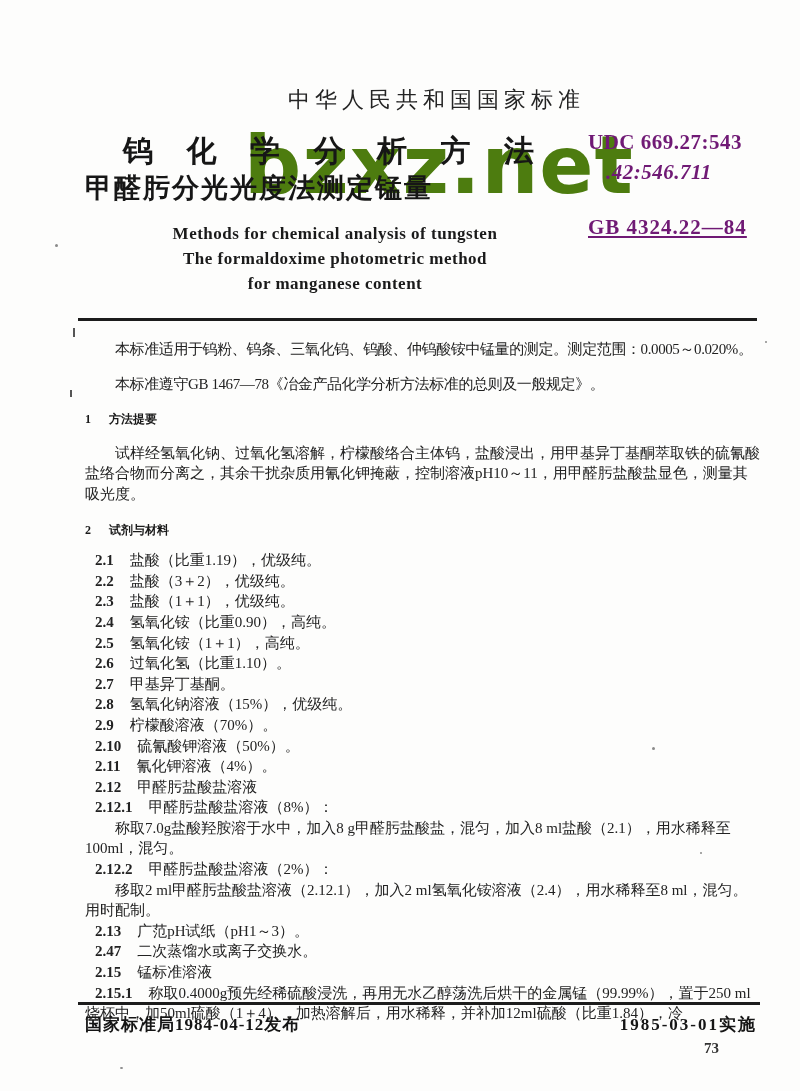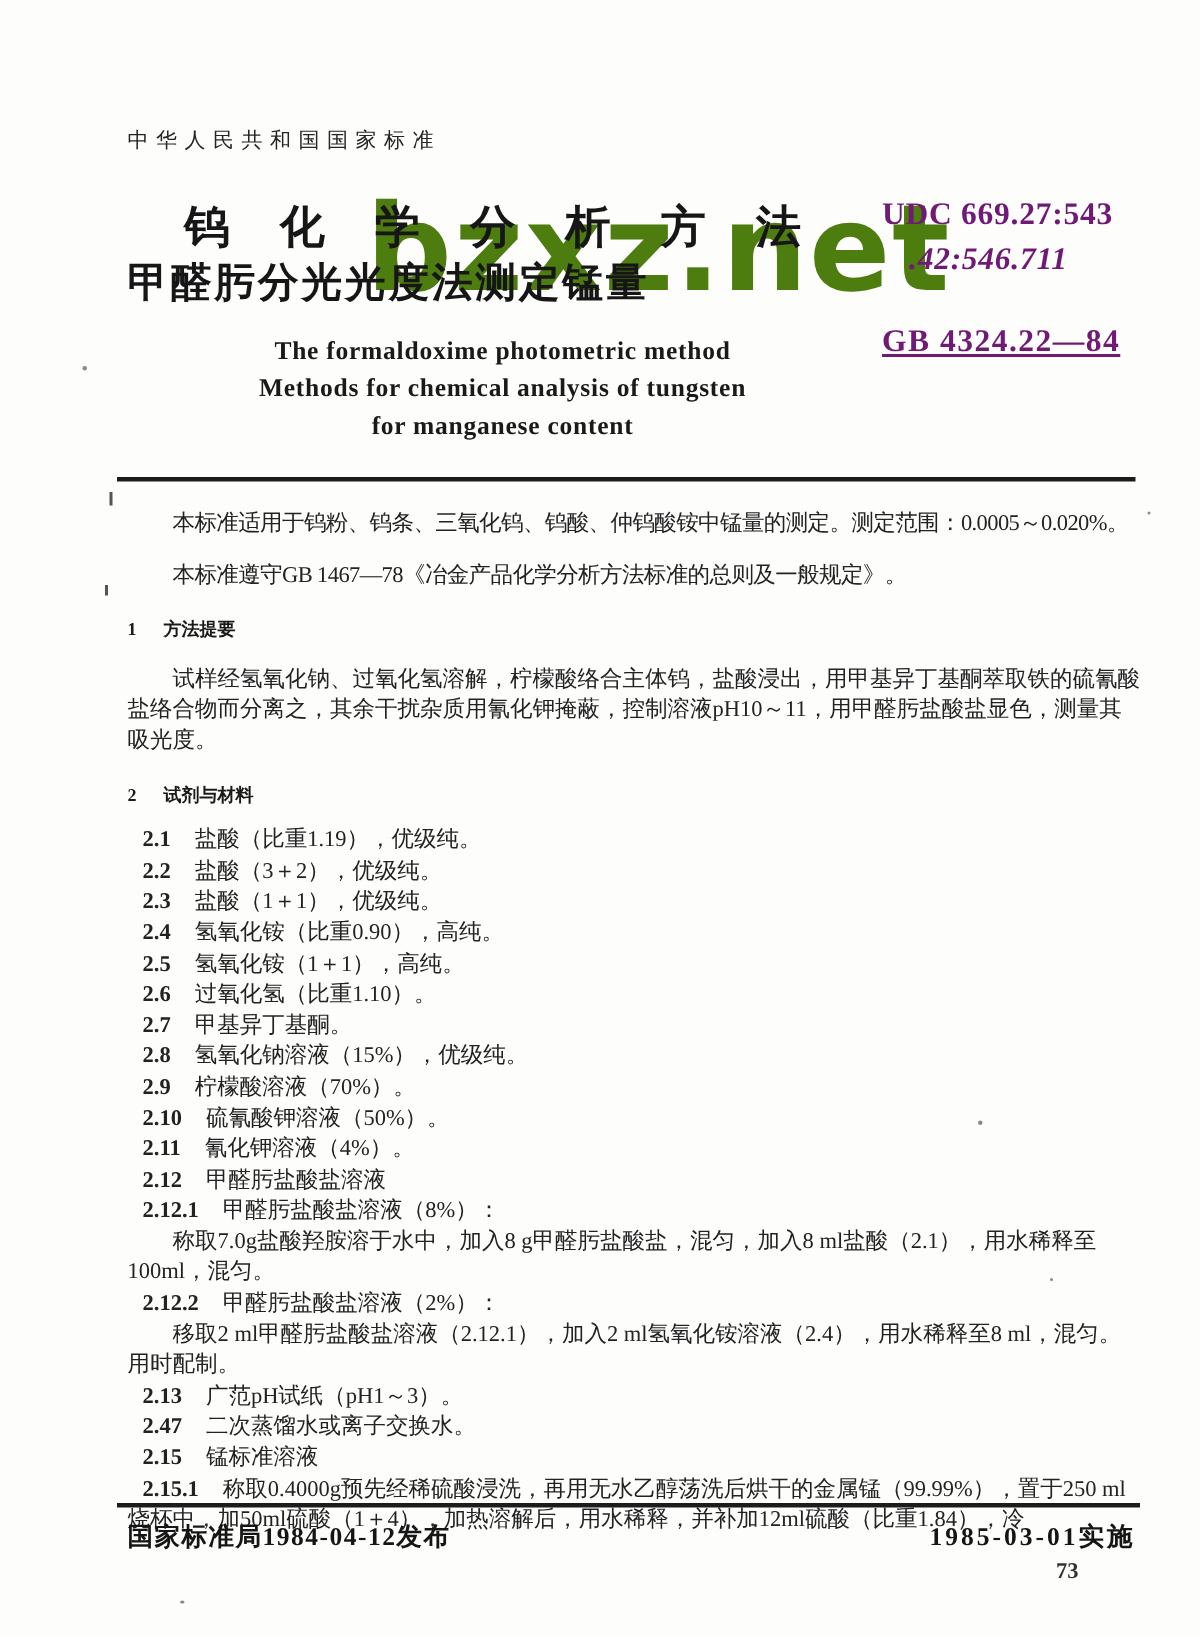--- a/index.html
+++ b/index.html
@@ -11,21 +11,21 @@
   }
   
   .watermark {
     position: absolute; left: 244px; top: 126px; z-index: 0;
     font-family: "DejaVu Sans", sans-serif; font-weight: bold;
     font-size: 80px; line-height: 80px; color: #4d7c0f; letter-spacing: 1px;
     user-select: none;
   }
   .national-label {
     position: absolute; left: 85px; top: 85px; width: 500px; z-index: 1;
-    text-align: left; font-size: 14px; letter-spacing: 5px; color: #242424;
+    text-align: right; font-size: 22px; letter-spacing: 5px; color: #242424;
   }
   .title-cn-1 {
     position: absolute; left: 85px; top: 131px; width: 500px; z-index: 1;
     text-align: center; font-size: 30px; font-weight: bold; letter-spacing: 13px; color: #161616;
   }
   .title-cn-2 {
     position: absolute; left: 85px; top: 170px; width: 500px; z-index: 1;
     font-size: 27px; font-weight: bold; letter-spacing: 2px; color: #161616;
   }
   .codes {
@@ -85,22 +85,22 @@
   <div class="title-cn-1">钨 化 学 分 析 方 法</div>
   <div class="title-cn-2">甲醛肟分光光度法测定锰量</div>
 
   <div class="codes">
     <div class="udc1">UDC 669.27:543</div>
     <div class="udc2">.42:546.711</div>
     <div class="std">GB 4324.22—84</div>
   </div>
 
   <div class="title-en">
+    <div>Methods for chemical analysis of tungsten</div>
     <div>The formaldoxime photometric method</div>
-    <div>Methods for chemical analysis of tungsten</div>
     <div>for manganese content</div>
   </div>
 
   <div class="rule-top"></div>
   <div class="rule-bottom"></div>
 
   <div class="body-block">
     <p class="scope-line">本标准适用于钨粉、钨条、三氧化钨、钨酸、仲钨酸铵中锰量的测定。测定范围：0.0005～0.020%。</p>
     <p class="scope-line">本标准遵守GB 1467—78《冶金产品化学分析方法标准的总则及一般规定》。</p>
 

